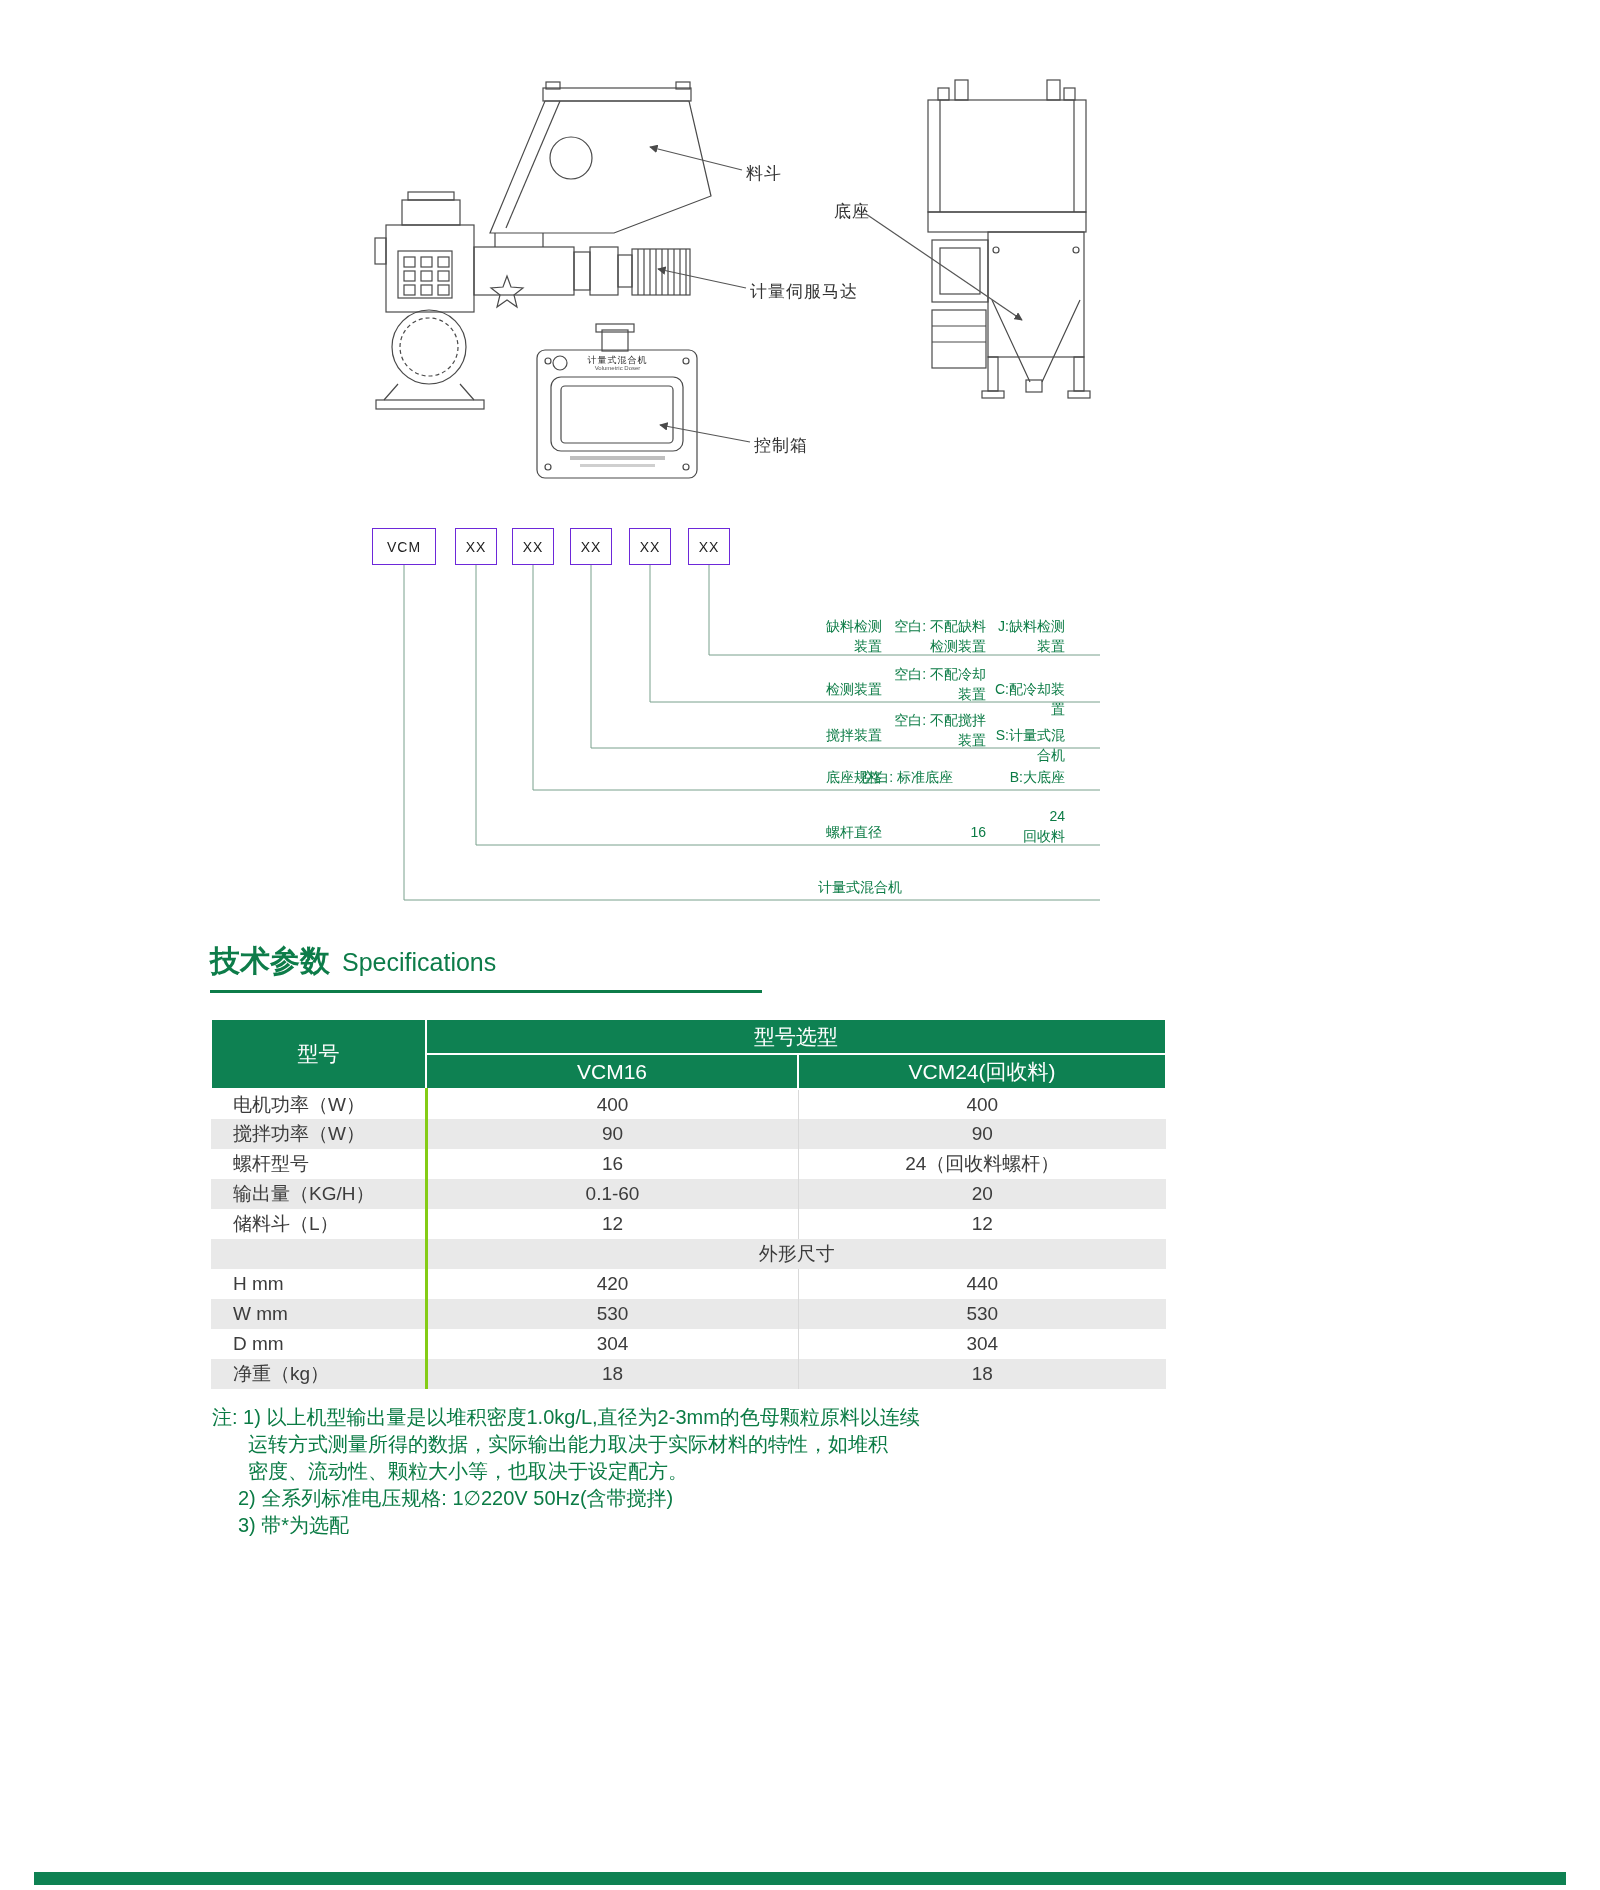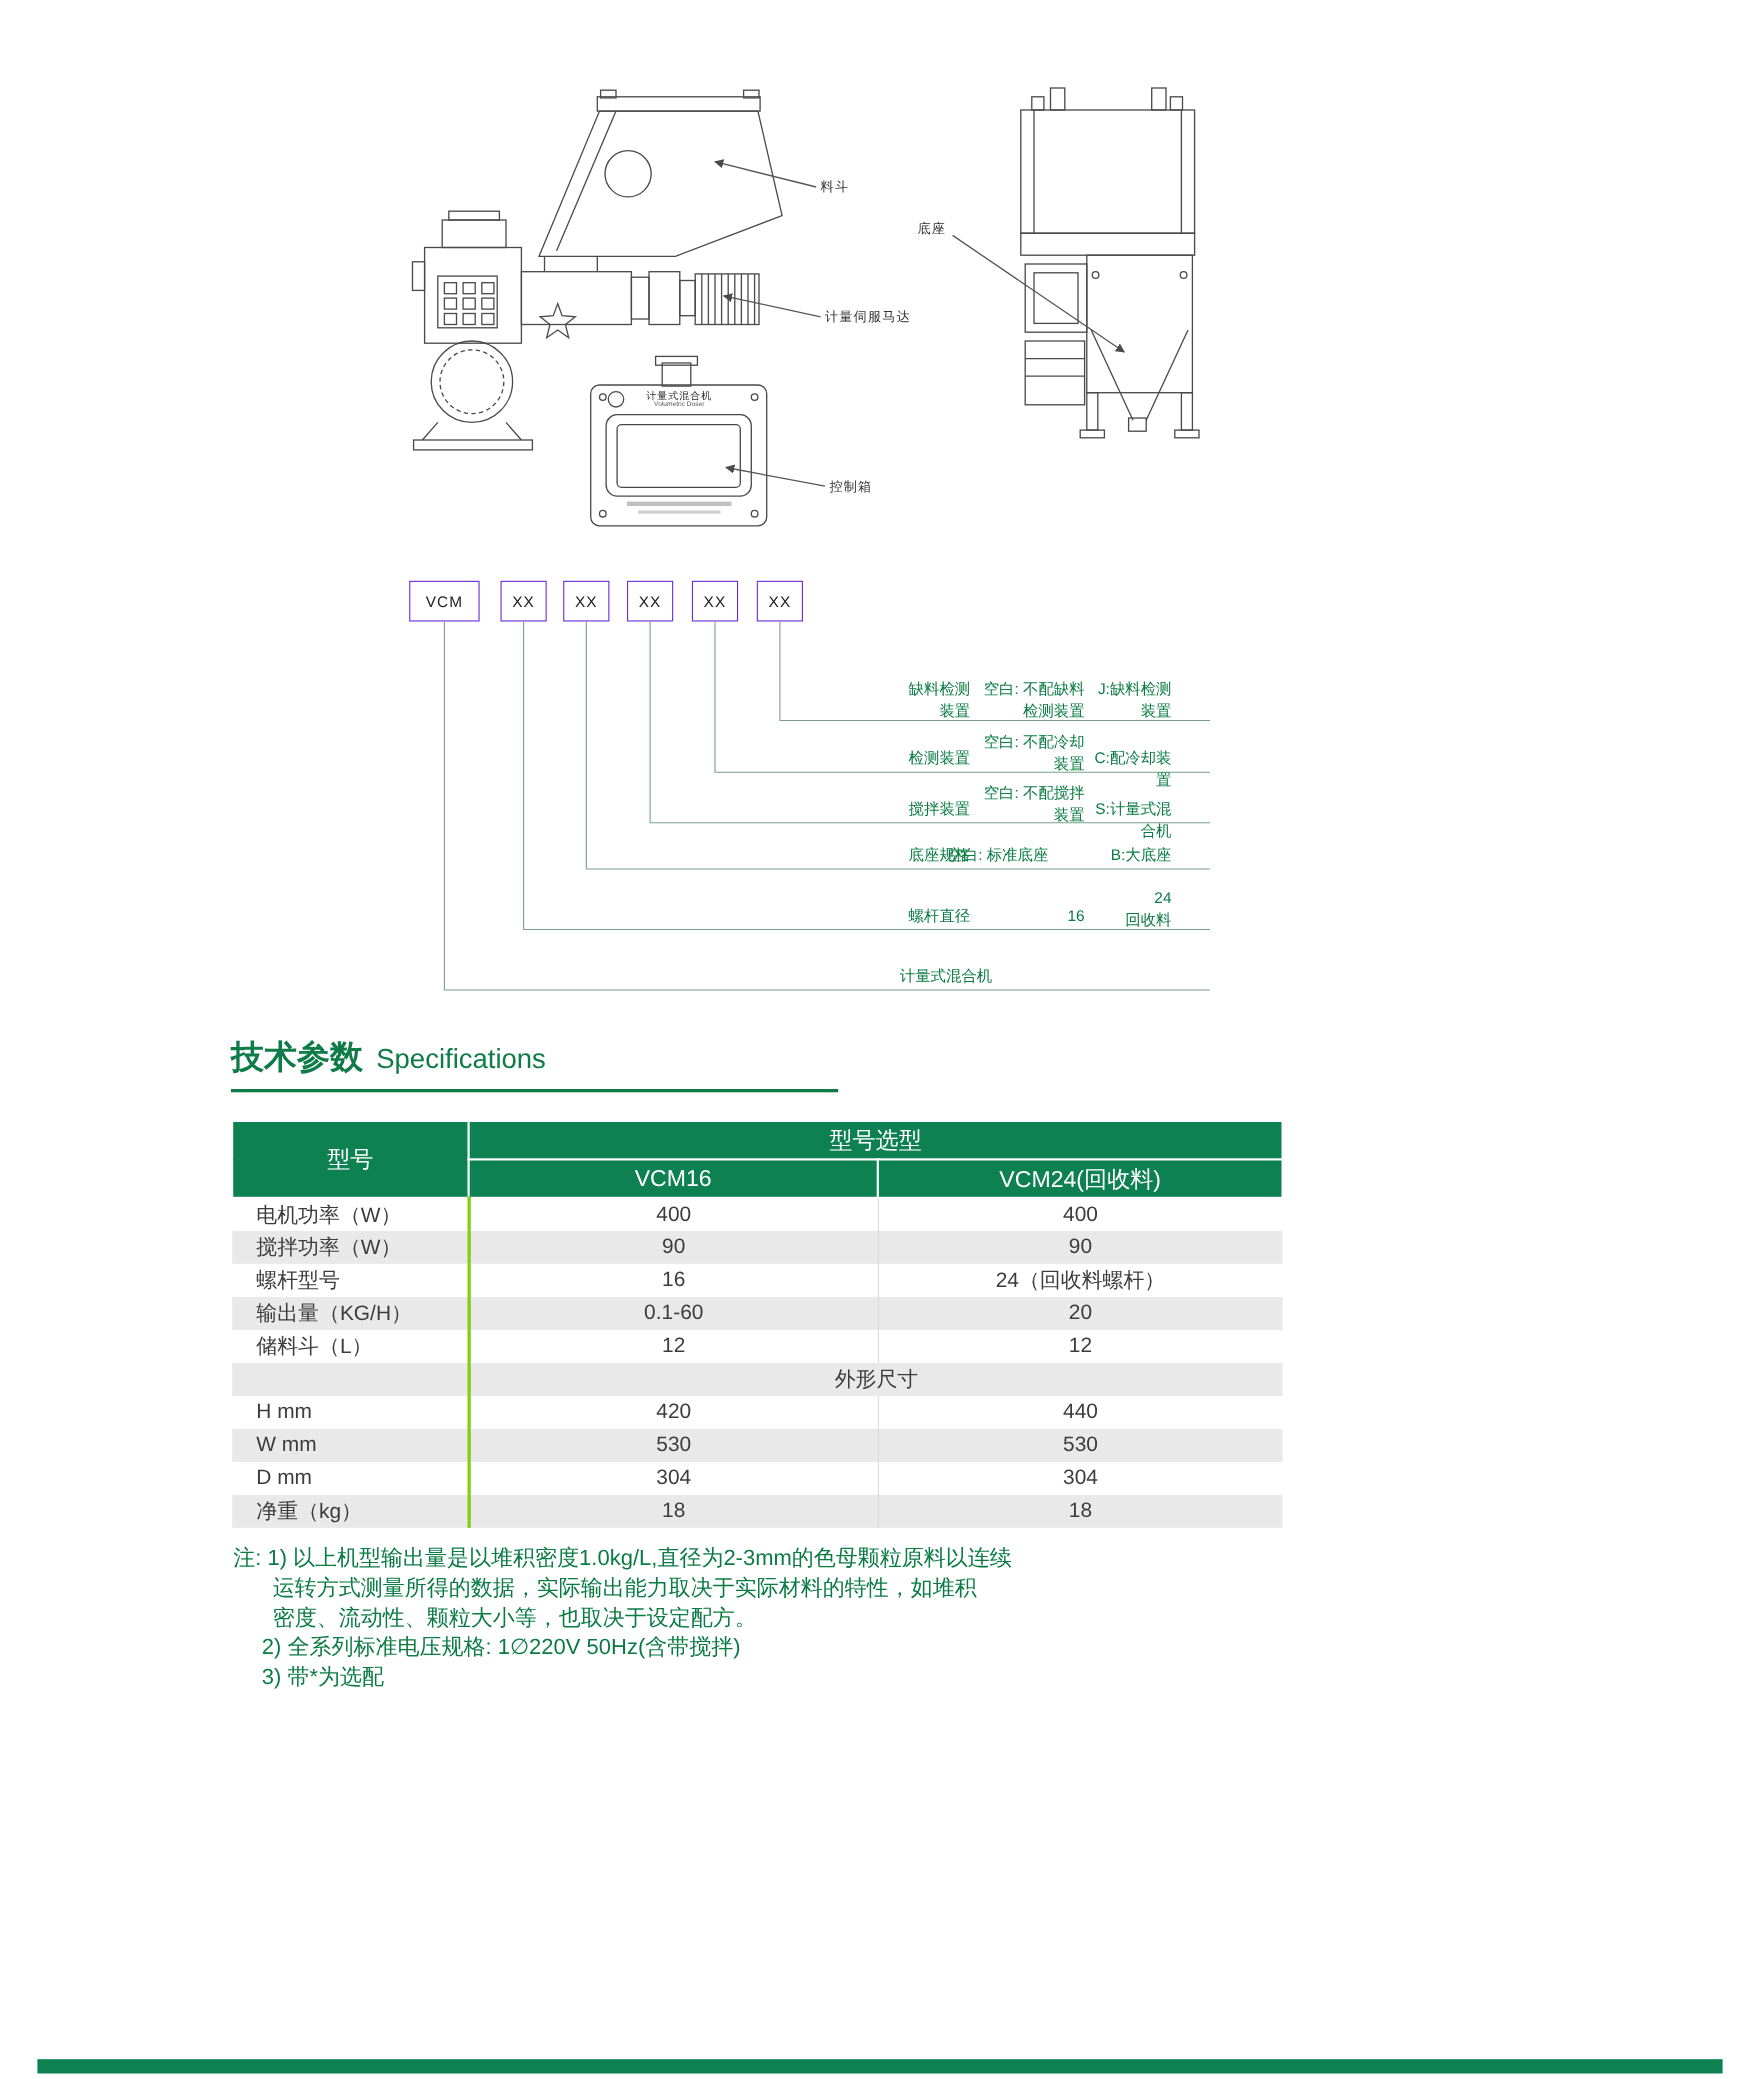--- a/index.html
+++ b/index.html
@@ -1,21 +1,21 @@
 <!DOCTYPE html>
 <html><head>
 <meta charset="utf-8">
 <style>
   * { box-sizing: border-box; margin: 0; padding: 0; }
   body { font-family: "Liberation Sans", "DejaVu Sans", sans-serif; background: #ffffff; }
   .page { position: relative; width: 1600px; height: 1890px; background: #ffffff; overflow: hidden; }
   .abs { position: absolute; }
 
   
-  .callout { position: absolute; font-size: 12px; color: #333; letter-spacing: 1px; }
+  .callout { position: absolute; font-size: 17px; color: #333; letter-spacing: 1px; }
 
   
   .cb-brand { position: absolute; left: 545px; top: 354px; width: 145px; text-align: center;
               font-size: 9px; color: #2c2c2c; letter-spacing: 1px; }
   .cb-brand-en { position: absolute; left: 545px; top: 365px; width: 145px; text-align: center;
               font-size: 6px; color: #555; }
 
   
   .nbox { position: absolute; top: 528px; height: 37px; border: 1px solid #6d28d9; background: #fff;
           display: flex; align-items: center; justify-content: center;

